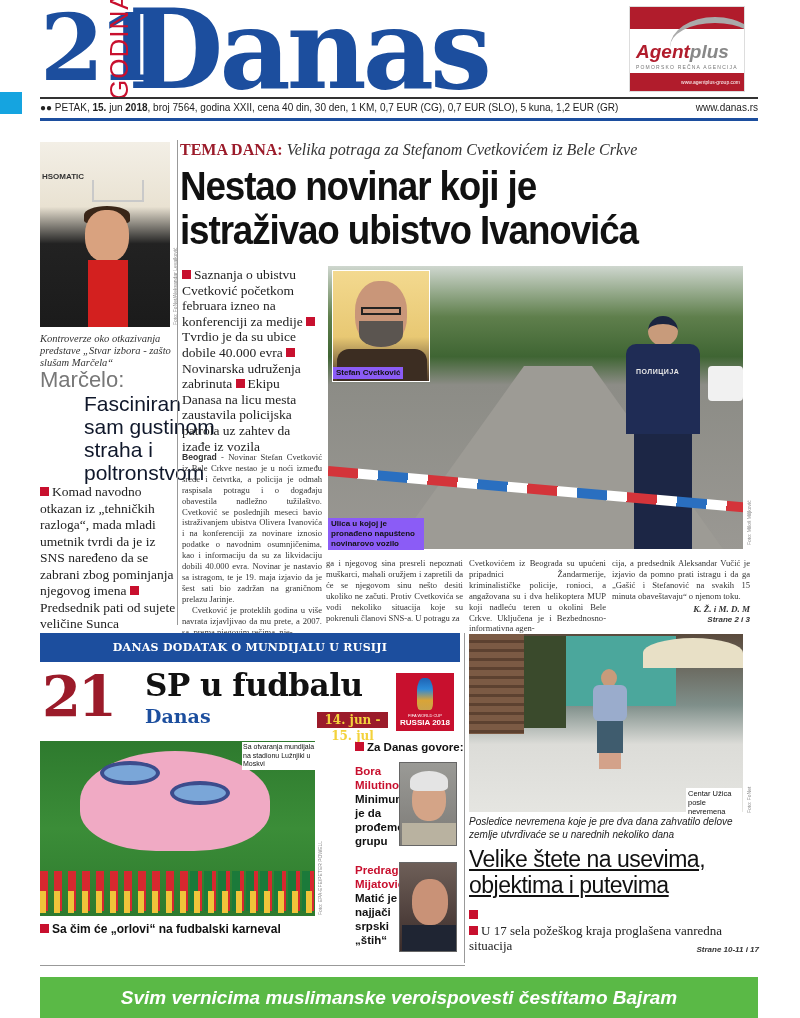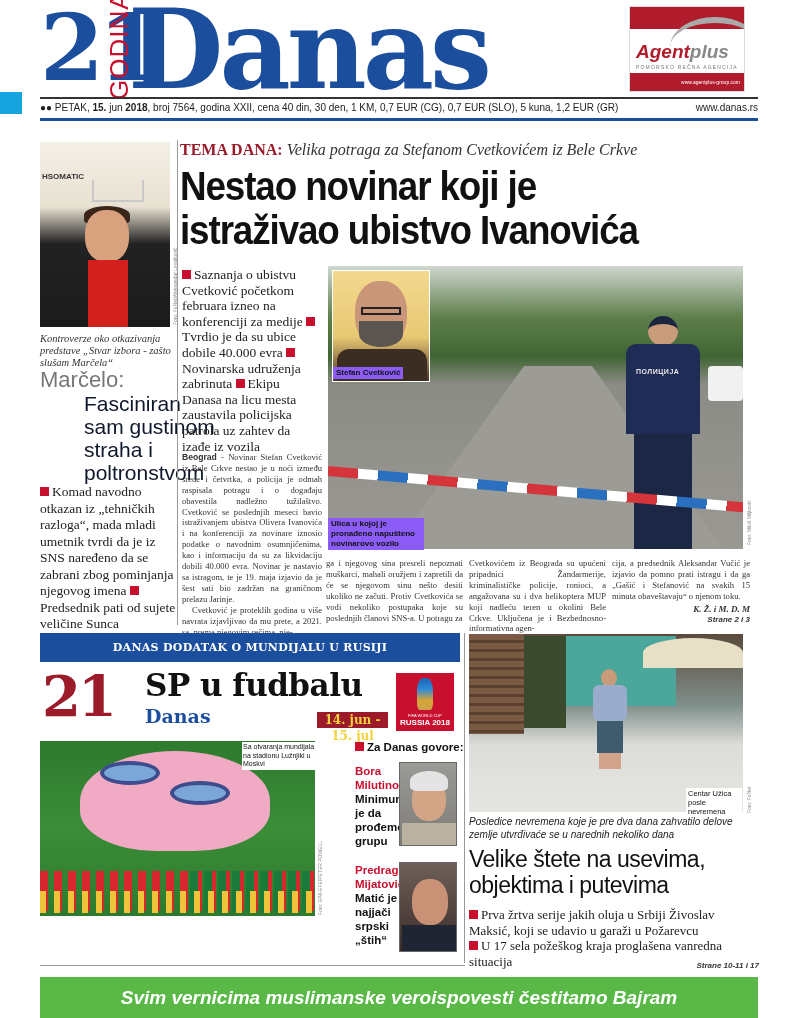--- a/index.html
+++ b/index.html
@@ -118,21 +118,21 @@
   .photo-uzice .hedge { position: absolute; left: 55px; top: 2px; width: 42px; height: 92px; background: #3a4a2c; }
   .photo-uzice .glass { position: absolute; left: 97px; top: 2px; width: 110px; height: 70px; background: #4ba79c; }
   .photo-uzice .umbrella { position: absolute; right: 0; top: 4px; width: 100px; height: 30px; background: #e8e0c6; border-radius: 50% 50% 0 0; }
   .photo-uzice .man { position: absolute; left: 120px; top: 35px; width: 40px; height: 100px; }
   .photo-uzice .man .head { position: absolute; left: 12px; top: 0; width: 16px; height: 18px; border-radius: 50%; background: #c89b7b; }
   .photo-uzice .man .shirt { position: absolute; left: 4px; top: 16px; width: 34px; height: 36px; background: #9aaccc; border-radius: 6px; }
   .photo-uzice .man .pants { position: absolute; left: 8px; top: 52px; width: 26px; height: 32px; background: #3f5c6e; }
   .photo-uzice .man .legs { position: absolute; left: 10px; top: 84px; width: 22px; height: 16px; background: #d3a28a; }
   .cap-uzice { left: 686px; top: 788px; width: 56px; font-family: "Liberation Sans", sans-serif; font-size: 7.5px; line-height: 9px; color: #111; background: #fff; padding: 1px 2px; }
   .uzice-kicker { left: 469px; top: 815px; width: 280px; font-family: "Liberation Sans", sans-serif; font-style: italic; font-size: 10px; line-height: 13px; color: #222; }
-  .uzice-head { left: 469px; top: 846px; width: 290px; font-family: "Liberation Sans", sans-serif; font-size: 23px; line-height: 26px; color: #111; letter-spacing: -0.5px; }
+  .uzice-head { left: 469px; top: 846px; width: 290px; font-family: "Liberation Sans", sans-serif; font-size: 23px; line-height: 26px; color: #111; letter-spacing: -0.5px; text-decoration: underline; }
   .uzice-body { left: 469px; top: 907px; width: 290px; font-size: 13px; line-height: 15.6px; color: #222; }
 
   .hrule { height: 1px; background: #999; }
 
   .bajram { left: 40px; top: 977px; width: 718px; height: 41px; background: #5ab946; color: #fff; font-family: "Liberation Sans", sans-serif; font-weight: bold; font-style: italic; font-size: 19px; line-height: 41px; text-align: center; }
 </style>
 </head>
 <body>
 
 <div class="abs mast-21">21</div>
@@ -184,21 +184,21 @@
 
 <div class="abs deck">
   <span class="sq"></span><span>Saznanja o ubistvu Cvetković početkom februara izneo na konferenciji za medije</span>
   <span class="sq"></span><span>Tvrdio je da su ubice dobile 40.000 evra</span>
   <span class="sq"></span><span>Novinarska udruženja zabrinuta</span>
   <span class="sq"></span><span>Ekipu Danasa na licu mesta zaustavila policijska patrola uz zahtev da izađe iz vozila</span>
 </div>
 
 <div class="abs body-col col1">
   <b>Beograd</b><span> - Novinar Stefan Cvetković iz Bele Crkve nestao je u noći između srede i četvrtka, a policija je odmah raspisala potragu i o događaju obavestila nadležno tužilaštvo. Cvetković se poslednjih meseci bavio istraživanjem ubistva Olivera Ivanovića i na konferenciji za novinare iznosio podatke o navodnim osumnjičenima, kao i informaciju da su za likvidaciju dobili 40.000 evra. Novinar je nastavio sa istragom, te je 19. maja izjavio da je šest sati bio zadržan na graničnom prelazu Jarinje.</span>
-  <div style="text-indent:10px;">Cvetković je proteklih godina u više navrata izjavljivao da mu prete, a 2021. sa, prema njegovim rečima, nje-</div>
+  <div style="text-indent:10px;">Cvetković je proteklih godina u više navrata izjavljivao da mu prete, a 2007. sa, prema njegovim rečima, nje-</div>
 </div>
 
 <div class="abs photo-police">
   <div class="road"></div>
   <div class="car"></div>
   <div class="cop">
     <div class="head"></div>
     <div class="torso"></div>
     <div class="legs"></div>
     <div class="txt">ПОЛИЦИЈА</div>
@@ -208,21 +208,21 @@
 <div class="abs inset-stefan">
   <div class="body"></div>
   <div class="face"></div>
   <div class="beard"></div>
   <div class="glasses"></div>
 </div>
 <div class="abs cap-box cap-stefan">Stefan Cvetković</div>
 <div class="abs cap-box cap-ulica">Ulica u kojoj je pronađeno napušteno novinarovo vozilo</div>
 <div class="abs credit-v" style="left:746px; top:490px; height:55px;">Foto: Miloš Miljković</div>
 
-<div class="abs body-col col2">ga i njegovog sina presreli nepoznati muškarci, mahali oružjem i zapretili da će se njegovom sinu nešto desiti ukoliko ne začuti. Protiv Cvetkovića se vodi nekoliko postupaka koje su poslednjih članovi SNS-a. U potragu za</div>
+<div class="abs body-col col2">ga i njegovog sina presreli nepoznati muškarci, mahali oružjem i zapretili da će se njegovom sinu nešto desiti ukoliko ne začuti. Protiv Cvetkovića se vodi nekoliko situacija koje su pokrenuli članovi SNS-a. U potragu za</div>
 <div class="abs body-col col3">Cvetkovićem iz Beograda su upućeni pripadnici Žandarmerije, kriminalističke policije, ronioci, a angažovana su i dva helikoptera MUP koji nadleću teren u okolini Bele Crkve. Uključena je i Bezbednosno-informativna agen-</div>
 <div class="abs body-col col4">
   <span>cija, a predsednik Aleksandar Vučić je izjavio da pomno prati istragu i da ga „Gašić i Stefanović na svakih 15 minuta obaveštavaju“ o njenom toku.</span>
   <div class="byline">K. Ž. i M. D. M</div>
   <div class="strane" style="text-align:right;">Strane 2 i 3</div>
 </div>
 
 <div class="abs mund-bar">DANAS DODATAK O MUNDIJALU U RUSIJI</div>
 <div class="abs sp-21">21</div>
 <div class="abs sp-title">SP u fudbalu</div>
@@ -238,20 +238,21 @@
   <div class="trophy-art"></div>
   <div class="eye1"></div>
   <div class="eye2"></div>
   <div class="players"></div>
   <div class="players2"></div>
   <div class="kids"></div>
 </div>
 <div class="abs cap-stadium">Sa otvaranja mundijala na stadionu Lužnjiki u Moskvi</div>
 <div class="abs credit-v" style="left:317px; top:835px; height:80px;">Foto: EPA-EFE/PETER POWELL</div>
 <div class="abs sp-bullets">
+  <div><span class="sq"></span><span>Sa čim će „orlovi“ na fudbalski karneval</span></div>
 </div>
 
 <div class="abs govore-title"><span class="sq"></span><span>Za Danas govore:</span></div>
 <div class="abs guest1">
   <div class="guest-name">Bora Milutinović:</div>
   <div class="guest-quote">Minimum je da prođemo grupu</div>
 </div>
 <div class="abs guest-photo1">
   <div class="coat"></div>
   <div class="face"></div>
@@ -278,20 +279,20 @@
     <div class="shirt"></div>
     <div class="pants"></div>
     <div class="legs"></div>
   </div>
 </div>
 <div class="abs cap-uzice">Centar Užica posle nevremena</div>
 <div class="abs credit-v" style="left:746px; top:785px; height:28px;">Foto: FoNet</div>
 <div class="abs uzice-kicker">Posledice nevremena koje je pre dva dana zahvatilo delove zemlje utvrđivaće se u narednih nekoliko dana</div>
 <div class="abs uzice-head">Velike štete na usevima, objektima i putevima</div>
 <div class="abs uzice-body">
-  <span class="sq"></span><span>Prva žrtva serije jakih oluja u Srbiji Živoslav Maksić, koji se udavio u garaži u Požarevcu</span><br>
+  <span class="sq"></span><br>
   <span class="sq"></span><span>U 17 sela požeškog kraja proglašena vanredna situacija</span>
   <span class="strane" style="float:right; margin-top:4px;">Strane 10-11 i 17</span>
 </div>
 
 <div class="abs hrule" style="left:40px; top:965px; width:425px;"></div>
 
 <div class="abs bajram">Svim vernicima muslimanske veroispovesti čestitamo Bajram</div>
 
 </body></html>

